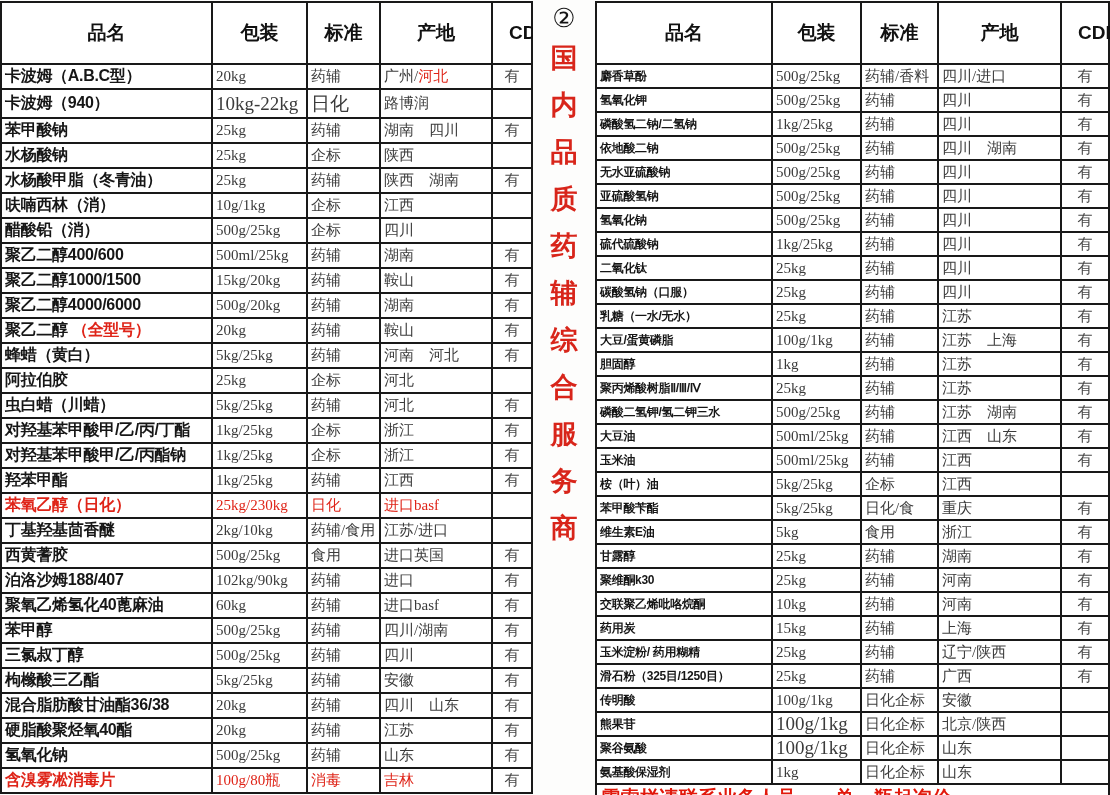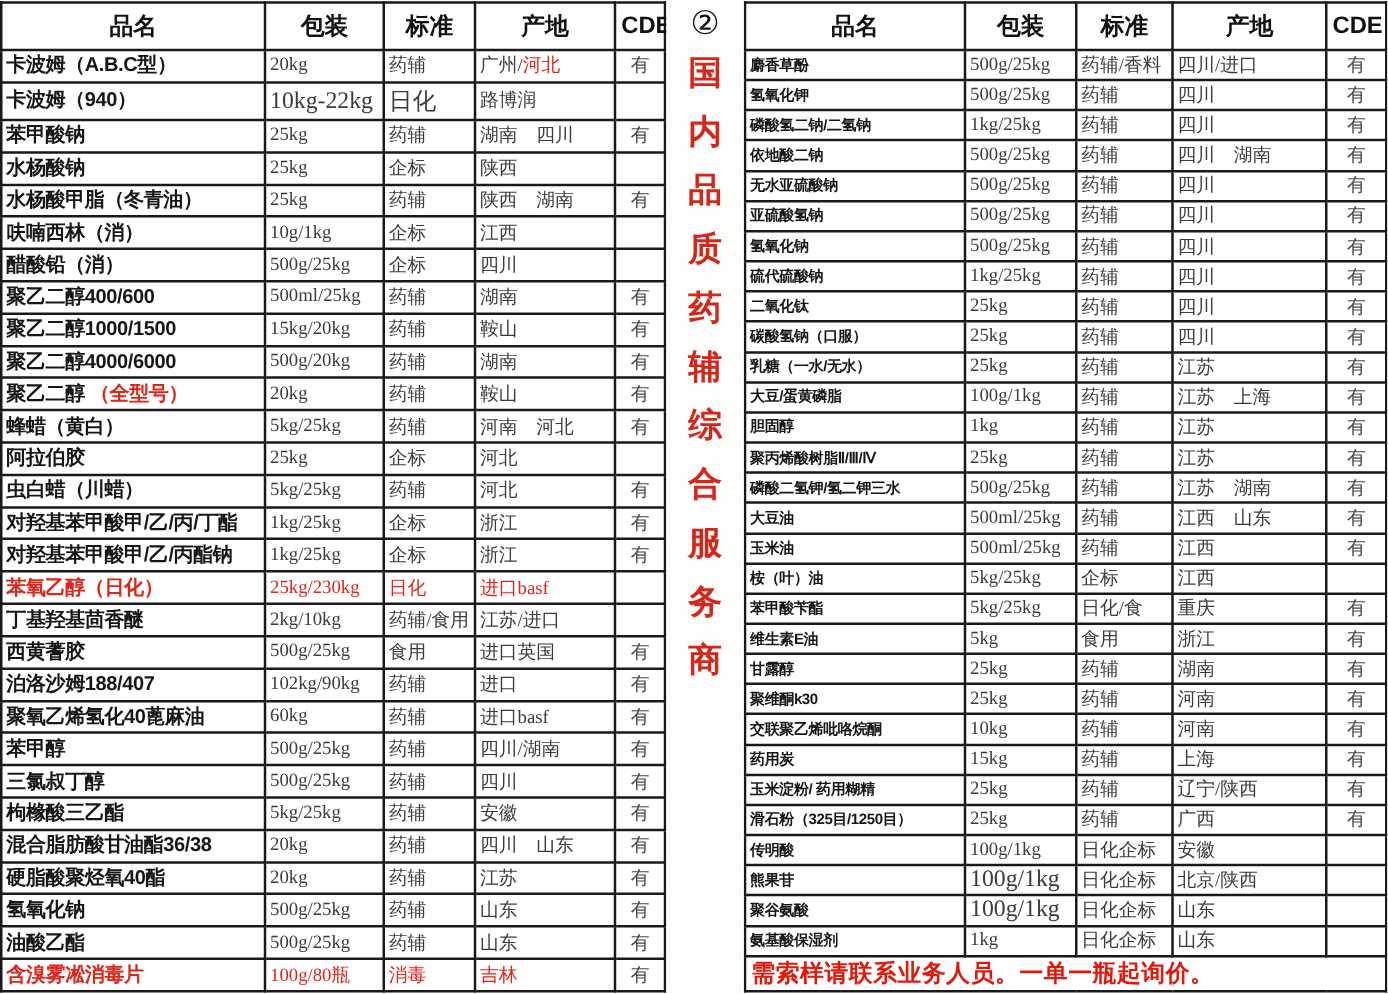--- a/index.html
+++ b/index.html
@@ -14,21 +14,21 @@
     border-collapse:collapse;
     table-layout:fixed;
     height:793px;
     margin-top:1px;
   }
   table.tbl.left{width:531px;}
   table.tbl.right{width:513px;}
   .tbl th{
     border:2px solid #191919;
     font-size:19px;font-weight:700;color:#111;
-    padding:4px;height:28px;text-align:center;
+    padding:16px;height:28px;text-align:center;
     background:#fff;
   }
   .tbl td{
     border:2px solid #191919;
     padding:0 3px;height:22px;
     vertical-align:middle;
     overflow:hidden;white-space:nowrap;
     background:#fff;
   }
   td.c-name{font-weight:700;font-size:16px;color:#161616;letter-spacing:-0.3px;}
@@ -194,20 +194,27 @@
           <td class="c-cde"><span>有</span></td>
         </tr>
         <tr>
           <td class="c-name"><span>对羟基苯甲酸甲/乙/丙酯钠</span></td>
           <td class="c-pack"><span>1kg/25kg</span></td>
           <td class="c-std"><span>企标</span></td>
           <td class="c-origin"><span>浙江</span></td>
           <td class="c-cde"><span>有</span></td>
         </tr>
         <tr>
+          <td class="c-name"><span>羟苯甲酯</span></td>
+          <td class="c-pack"><span>1kg/25kg</span></td>
+          <td class="c-std"><span>药辅</span></td>
+          <td class="c-origin"><span>江西</span></td>
+          <td class="c-cde"><span>有</span></td>
+        </tr>
+        <tr>
           <td class="c-name"><span class="red">苯氧乙醇（日化）</span></td>
           <td class="c-pack"><span class="red">25kg/230kg</span></td>
           <td class="c-std"><span class="red">日化</span></td>
           <td class="c-origin"><span class="red">进口basf</span></td>
           <td class="c-cde"><span></span></td>
         </tr>
         <tr>
           <td class="c-name"><span>丁基羟基茴香醚</span></td>
           <td class="c-pack"><span>2kg/10kg</span></td>
           <td class="c-std"><span>药辅/食用</span></td>
@@ -265,27 +272,20 @@
         </tr>
         <tr>
           <td class="c-name"><span>硬脂酸聚烃氧40酯</span></td>
           <td class="c-pack"><span>20kg</span></td>
           <td class="c-std"><span>药辅</span></td>
           <td class="c-origin"><span>江苏</span></td>
           <td class="c-cde"><span>有</span></td>
         </tr>
         <tr>
           <td class="c-name"><span>氢氧化钠</span></td>
-          <td class="c-pack"><span>500g/25kg</span></td>
-          <td class="c-std"><span>药辅</span></td>
-          <td class="c-origin"><span>山东</span></td>
-          <td class="c-cde"><span>有</span></td>
-        </tr>
-        <tr>
-          <td class="c-name"><span>油酸乙酯</span></td>
           <td class="c-pack"><span>500g/25kg</span></td>
           <td class="c-std"><span>药辅</span></td>
           <td class="c-origin"><span>山东</span></td>
           <td class="c-cde"><span>有</span></td>
         </tr>
         <tr>
           <td class="c-name"><span class="red">含溴雾凇消毒片</span></td>
           <td class="c-pack"><span class="red">100g/80瓶</span></td>
           <td class="c-std"><span class="red">消毒</span></td>
           <td class="c-origin"><span class="red">吉林</span></td>

